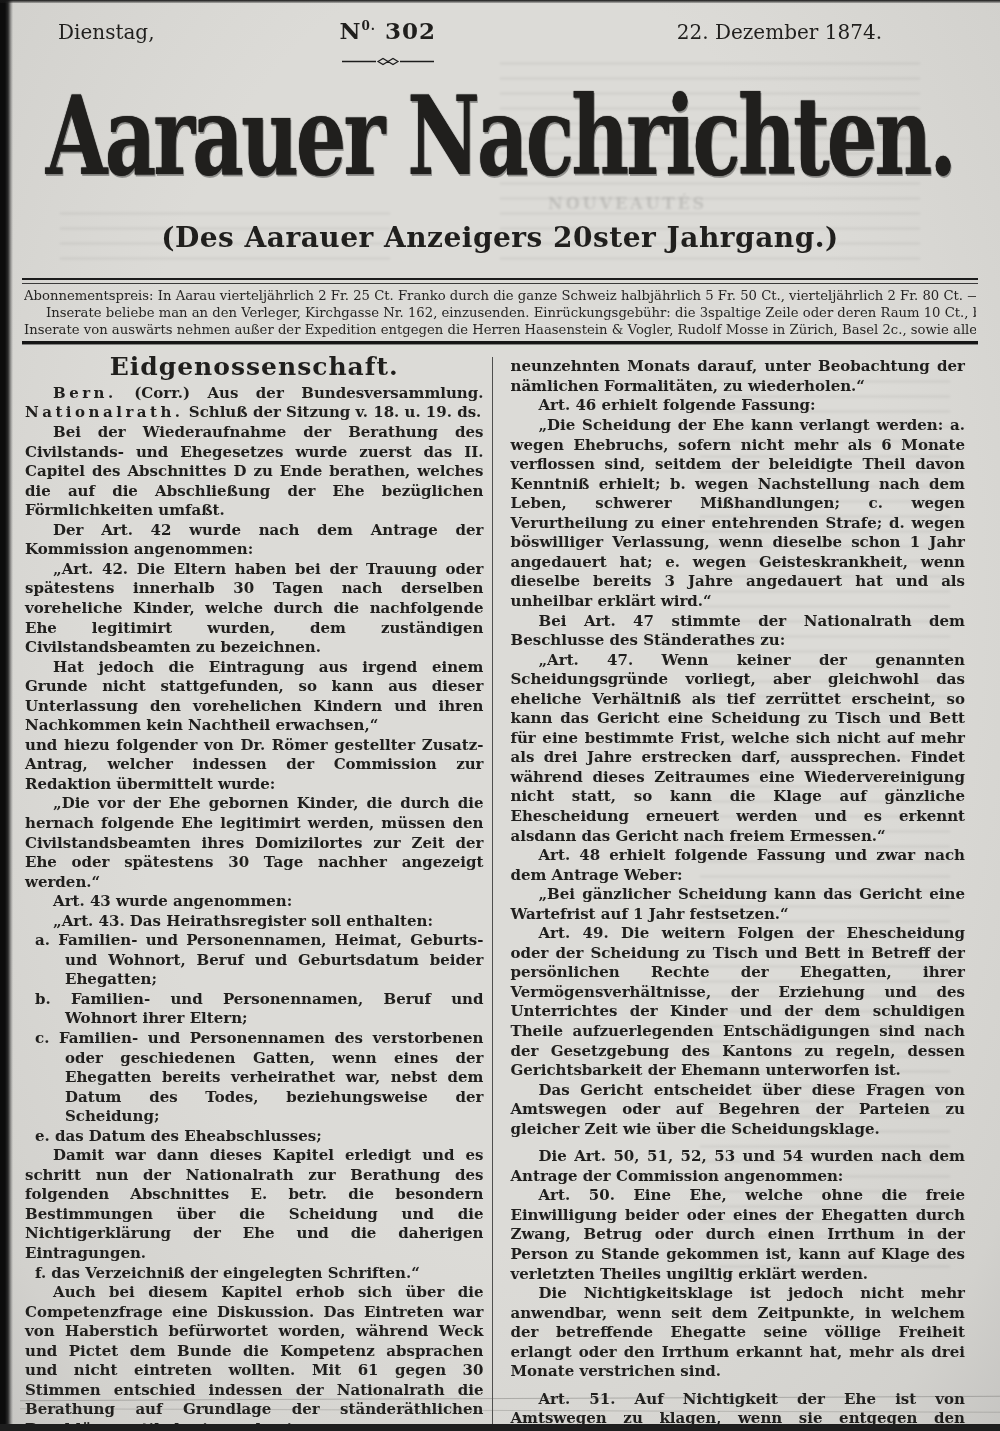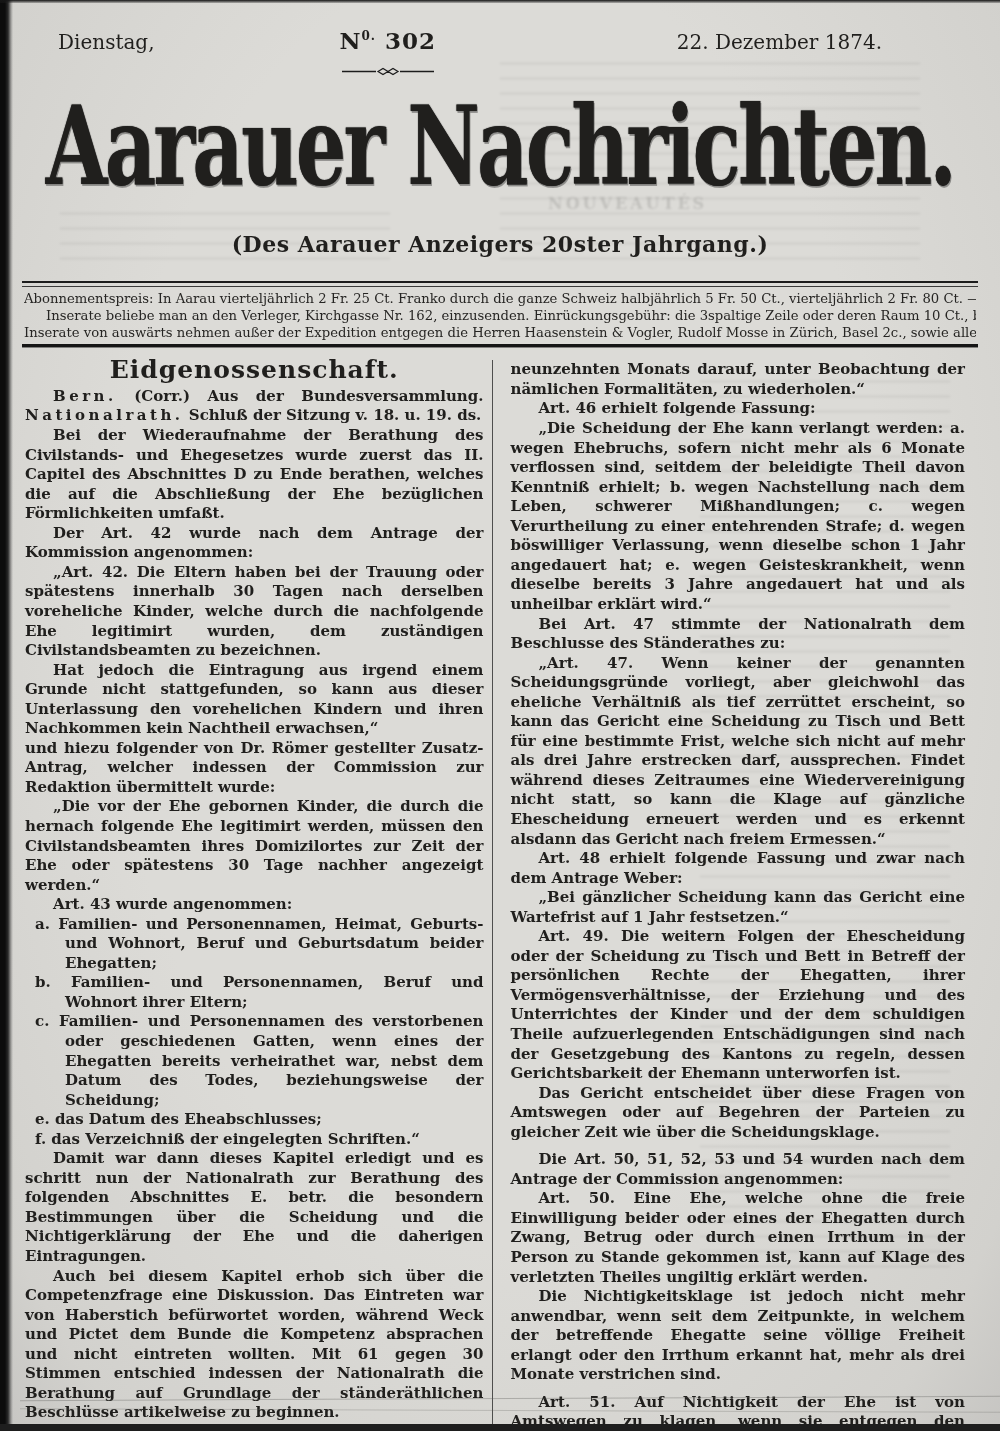--- a/index.html
+++ b/index.html
@@ -18,32 +18,32 @@
   .crease2{bottom:20px;transform:rotate(.2deg);background:rgba(90,90,86,.25);}
 
   
   .ghost{position:absolute;opacity:.13;filter:blur(.6px);color:#3a3a38;pointer-events:none;}
   .ghost-lines{background:repeating-linear-gradient(180deg, rgba(70,70,68,.18) 0 3px, transparent 3px 15px);
     opacity:.35;filter:blur(1.2px);}
   .ghost-word{font-weight:bold;letter-spacing:3px;font-size:16px;opacity:.16;filter:blur(.8px);}
 
   
   .dateline{display:flex;justify-content:space-between;align-items:baseline;
-    padding:27px 118px 0 58px;font-size:20px;}
+    padding:17px 118px 0 58px;font-size:20px;}
   .issue-wrap{text-align:center;transform:translateX(-28px);}
   .issue{font-size:23px;font-weight:bold;letter-spacing:1px;}
   .issue sup{font-size:12px;font-weight:bold;}
   .ornament{margin-top:3px;}
 
   
   .masthead{white-space:nowrap;text-align:center;margin-top:20px;
     font-size:82px;font-weight:bold;letter-spacing:-3px;
     transform:scale(.97,1.32);transform-origin:50% 60%;
     text-shadow:0 0 1px rgba(10,10,10,.9), 1px 1px 0 rgba(20,20,20,.35);}
-  .subtitle{text-align:center;font-size:22px;font-weight:bold;margin-top:34px;letter-spacing:.5px;}
+  .subtitle{text-align:center;font-size:28px;font-weight:bold;margin-top:34px;letter-spacing:.5px;}
 
   
   .rule-double{margin:24px 22px 0 22px;height:3px;border-top:2px solid #1c1c1c;border-bottom:1px solid #3a3a3a;}
   .imprint{margin:4px 24px 0 24px;font-size:13.2px;line-height:16.8px;color:#262523;}
   .imprint-line{white-space:nowrap;overflow:hidden;}
   .imprint-line:nth-child(2){padding-left:22px;}
   .rule-heavy{margin:3px 22px 0 22px;height:3px;background:#151515;box-shadow:0 1px 0 rgba(40,40,40,.5);}
 
   
   .columns{display:flex;margin:13px 35px 0 25px;align-items:stretch;}
@@ -103,26 +103,27 @@
     <div class="col col-left">
         <p class="col-heading">Eidgenossenschaft.</p>
         <p class="para indent"><span class="sperr">Bern.</span><span>  (Corr.)  Aus der Bundesversammlung.  </span><span class="sperr">Nationalrath.</span><span> Schluß der Sitzung v. 18. u. 19. ds.</span></p>
         <p class="para indent">Bei der Wiederaufnahme der Berathung des Civilstands- und Ehegesetzes wurde zuerst das II. Capitel des Abschnittes D zu Ende berathen, welches die auf die Abschließung der Ehe bezüglichen Förmlichkeiten umfaßt.</p>
         <p class="para indent">Der Art. 42 wurde nach dem Antrage der Kommission angenommen:</p>
         <p class="para indent">„Art. 42.  Die Eltern haben bei der Trauung oder spätestens innerhalb 30 Tagen nach derselben voreheliche Kinder, welche durch die nachfolgende Ehe legitimirt wurden, dem zuständigen Civilstandsbeamten zu bezeichnen.</p>
         <p class="para indent">Hat jedoch die Eintragung aus irgend einem Grunde nicht stattgefunden, so kann aus dieser Unterlassung den vorehelichen Kindern und ihren Nachkommen kein Nachtheil erwachsen,“</p>
         <p class="para">und hiezu folgender von Dr. Römer gestellter Zusatz-Antrag, welcher indessen der Commission zur Redaktion übermittelt wurde:</p>
         <p class="para indent">„Die vor der Ehe gebornen Kinder, die durch die hernach folgende Ehe legitimirt werden, müssen den Civilstandsbeamten ihres Domizilortes zur Zeit der Ehe oder spätestens 30 Tage nachher angezeigt werden.“</p>
         <p class="para indent">Art. 43 wurde angenommen:</p>
+        <p class="para indent">„Art. 43.  Das Heirathsregister soll enthalten:</p>
         <p class="para list">a. Familien- und Personennamen, Heimat, Geburts- und Wohnort, Beruf und Geburtsdatum beider Ehegatten;</p>
         <p class="para list">b. Familien- und Personennamen, Beruf und Wohnort ihrer Eltern;</p>
         <p class="para list">c. Familien- und Personennamen des verstorbenen oder geschiedenen Gatten, wenn eines der Ehegatten bereits verheirathet war, nebst dem Datum des Todes, beziehungsweise der Scheidung;</p>
         <p class="para list">e. das Datum des Eheabschlusses;</p>
+        <p class="para indent">Damit war dann dieses Kapitel erledigt und es schritt nun der Nationalrath zur Berathung des folgenden Abschnittes E. betr. die besondern Bestimmungen über die Scheidung und die Nichtigerklärung der Ehe und die daherigen Eintragungen.</p>
         <p class="para list">f. das Verzeichniß der eingelegten Schriften.“</p>
-        <p class="para indent">Damit war dann dieses Kapitel erledigt und es schritt nun der Nationalrath zur Berathung des folgenden Abschnittes E. betr. die besondern Bestimmungen über die Scheidung und die Nichtigerklärung der Ehe und die daherigen Eintragungen.</p>
         <p class="para indent">Auch bei diesem Kapitel erhob sich über die Competenzfrage eine Diskussion.  Das Eintreten war von Haberstich befürwortet worden, während Weck und Pictet dem Bunde die Kompetenz absprachen und nicht eintreten wollten.  Mit 61 gegen 30 Stimmen entschied indessen der Nationalrath die Berathung auf Grundlage der ständeräthlichen Beschlüsse artikelweise zu beginnen.</p>
         <p class="para indent">Der Art. 44 wurde bis zur Berathung des Art. 49 verschoben. Er lautet:</p>
         <p class="para indent">„Art. 44.  Ehescheidungsklagen und Klagen auf Ungiltigkeit einer Ehe sind bei dem Gerichte des Wohnsitzes des Ehemannes anzubringen.  Vorbehalten bleibt die Weiterziehung an das Bundesgericht nach Art. 29 des Bundesgesetzes über Organisation der Bundesrechtspflege v. 27. Juni 1874.</p>
       </div>
     <div class="col col-right">
         <p class="para">neunzehnten Monats darauf, unter Beobachtung der nämlichen Formalitäten, zu wiederholen.“</p>
         <p class="para indent">Art. 46 erhielt folgende Fassung:</p>
         <p class="para indent">„Die Scheidung der Ehe kann verlangt werden: a. wegen Ehebruchs, sofern nicht mehr als 6 Monate verflossen sind, seitdem der beleidigte Theil davon Kenntniß erhielt; b. wegen Nachstellung nach dem Leben, schwerer Mißhandlungen; c. wegen Verurtheilung zu einer entehrenden Strafe; d. wegen böswilliger Verlassung, wenn dieselbe schon 1 Jahr angedauert hat; e. wegen Geisteskrankheit, wenn dieselbe bereits 3 Jahre angedauert hat und als unheilbar erklärt wird.“</p>
         <p class="para indent">Bei Art. 47 stimmte der Nationalrath dem Beschlusse des Ständerathes zu:</p>
         <p class="para indent">„Art. 47.  Wenn keiner der genannten Scheidungsgründe vorliegt, aber gleichwohl das eheliche Verhältniß als tief zerrüttet erscheint, so kann das Gericht eine Scheidung zu Tisch und Bett für eine bestimmte Frist, welche sich nicht auf mehr als drei Jahre erstrecken darf, aussprechen. Findet während dieses Zeitraumes eine Wiedervereinigung nicht statt, so kann die Klage auf gänzliche Ehescheidung erneuert werden und es erkennt alsdann das Gericht nach freiem Ermessen.“</p>

